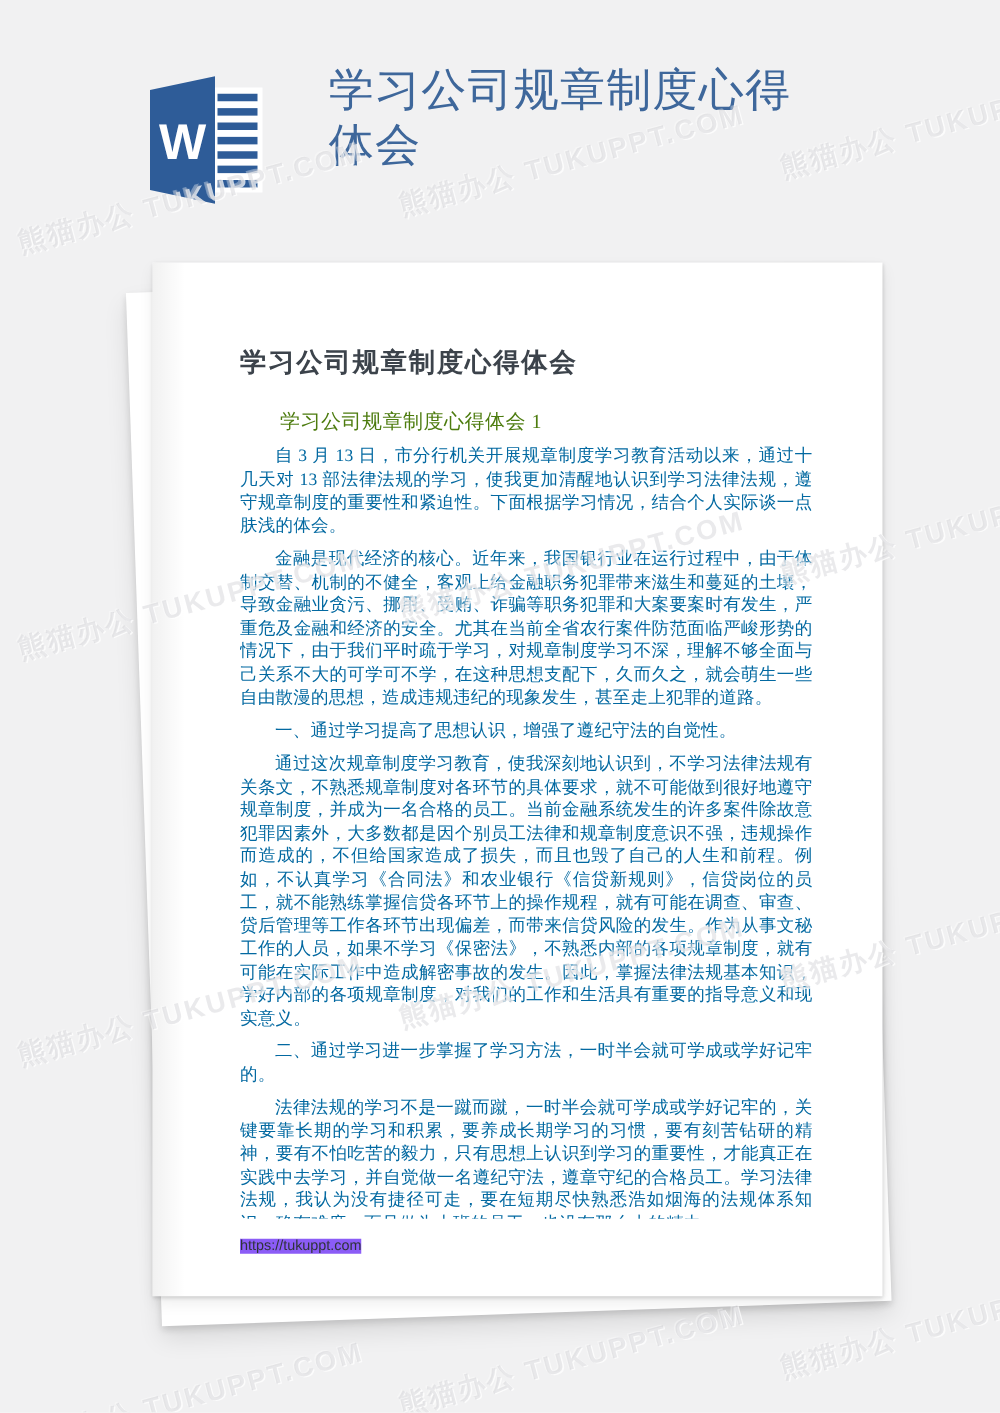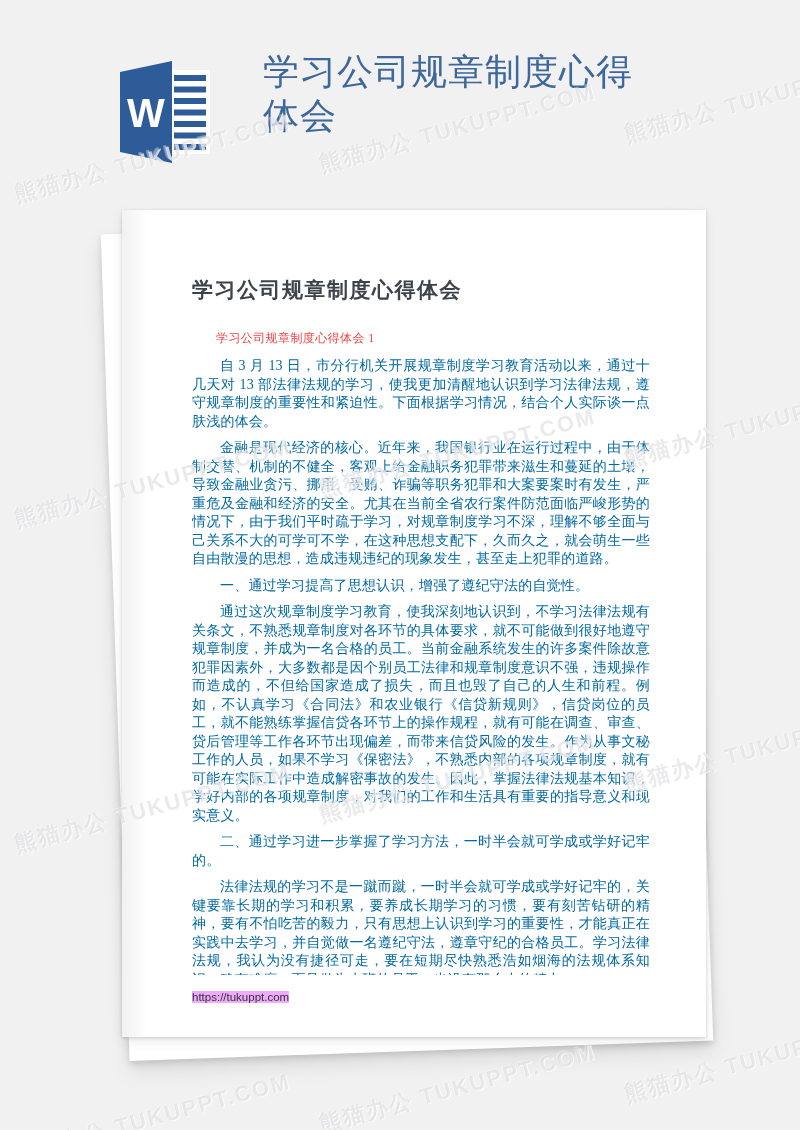--- a/index.html
+++ b/index.html
@@ -94,46 +94,46 @@
     margin: 0 0 25px 0;
     font-family: "Liberation Sans", sans-serif;
     font-size: 21px;
     font-weight: 600;
     letter-spacing: 1.5px;
     color: #3c434b;
   }
   .doc-subtitle {
     margin: 0 0 10px 0;
     font-family: "Liberation Serif", serif;
-    font-size: 12px;
+    font-size: 16px;
     line-height: 18px;
     letter-spacing: 0.4px;
     text-indent: 2em;
-    color: #ef4444;
+    color: #4d7c0f;
   }
   .doc-text { height: 618px; overflow: hidden; }
   .doc-para {
     margin: 0 0 8px 0;
     font-family: "Liberation Serif", serif;
     font-size: 14px;
     line-height: 18.5px;
     letter-spacing: 0.2px;
     text-indent: 2em;
     text-align: justify;
     color: #0369a1;
   }
   .footer-link {
     position: absolute;
     left: 70px;
     bottom: 34px;
     font-family: "Liberation Sans", sans-serif;
     font-size: 11.5px;
     color: #2f3338;
     text-decoration: none;
-    background: #f0abfc;
+    background: #8b5cf6;
     cursor: pointer;
     z-index: 4;
   }
 </style>
 </head>
 <body>
 
 <div class="canvas">
 
   <header class="header">

